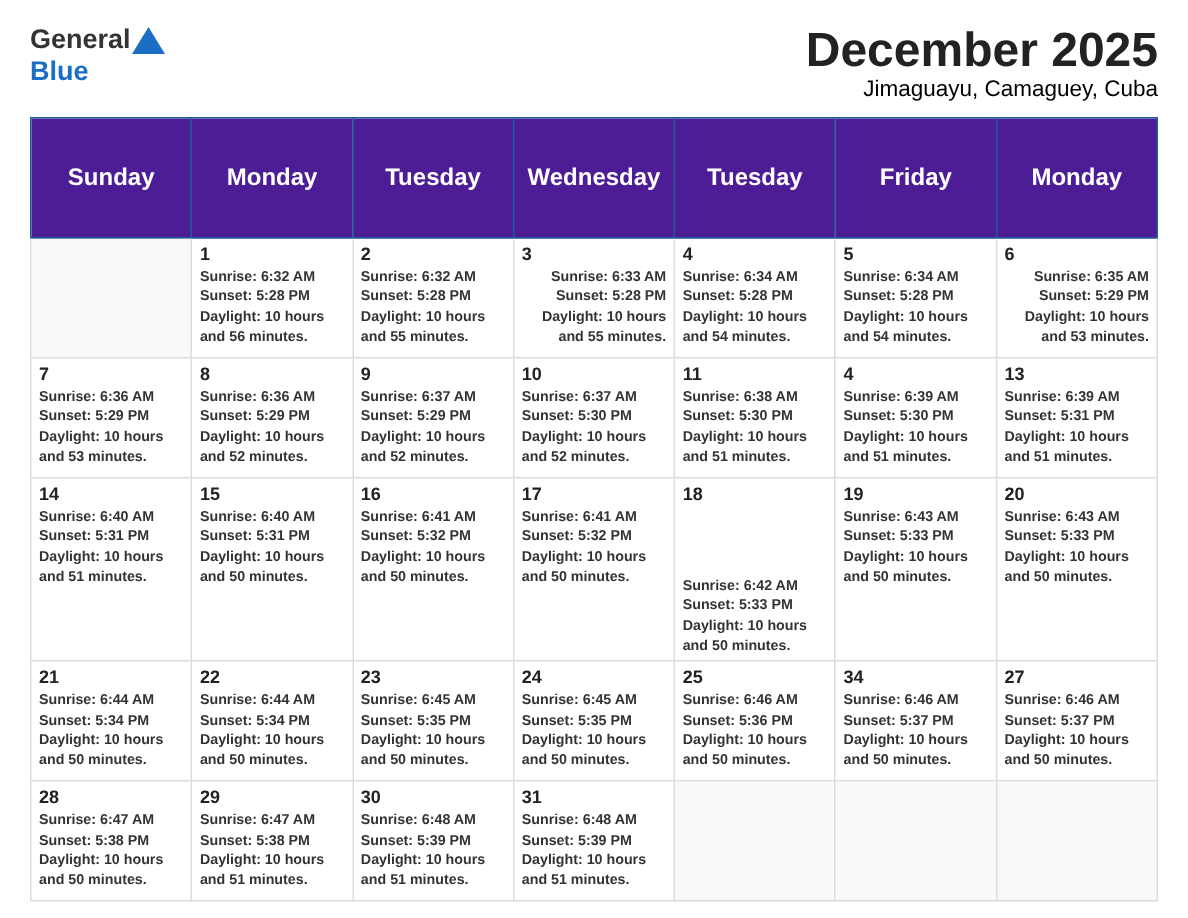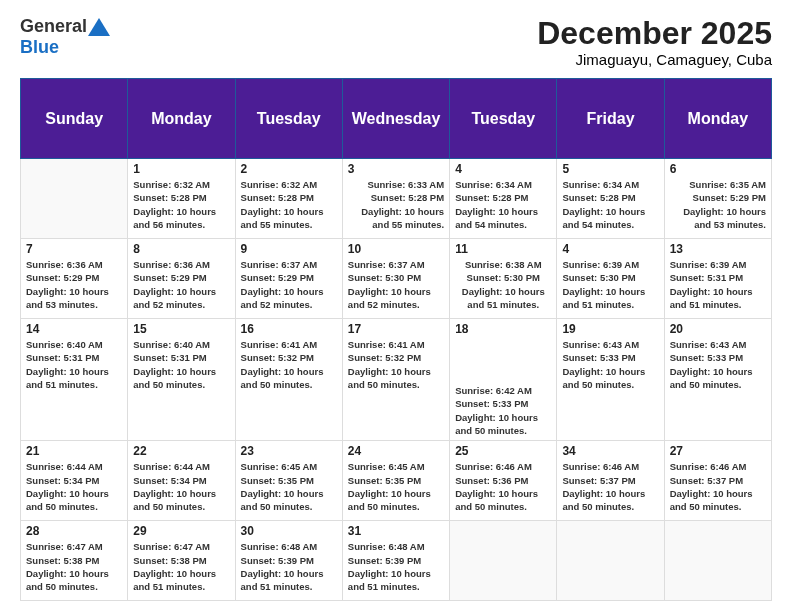--- a/index.html
+++ b/index.html
@@ -201,21 +201,21 @@
           </td>
           <td>
             <span class="day-number">10</span>
             <div class="day-info" style="white-space: pre-line;">Sunrise: 6:37 AM
 Sunset: 5:30 PM
 Daylight: 10 hours
 and 52 minutes.</div>
           </td>
           <td>
             <span class="day-number">11</span>
-            <div class="day-info" style="white-space: pre-line; text-align: center;">Sunrise: 6:38 AM
+            <div class="day-info" style="white-space: pre-line;">Sunrise: 6:38 AM
 Sunset: 5:30 PM
 Daylight: 10 hours
 and 51 minutes.</div>
           </td>
           <td>
             <span class="day-number">4</span>
             <div class="day-info" style="white-space: pre-line;">Sunrise: 6:39 AM
 Sunset: 5:30 PM
 Daylight: 10 hours
 and 51 minutes.</div>

